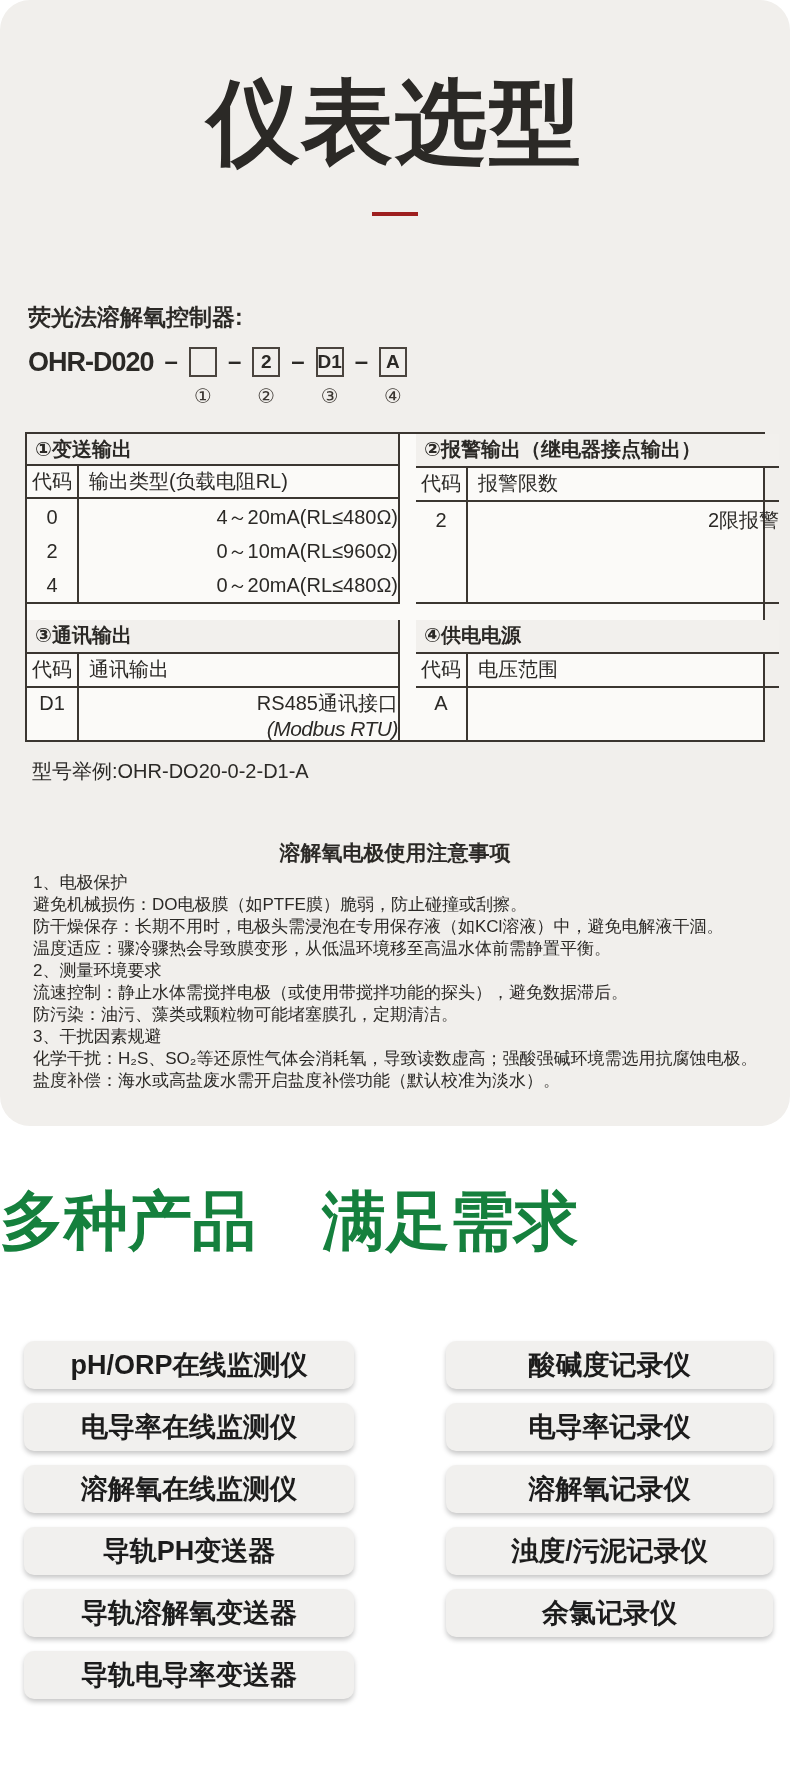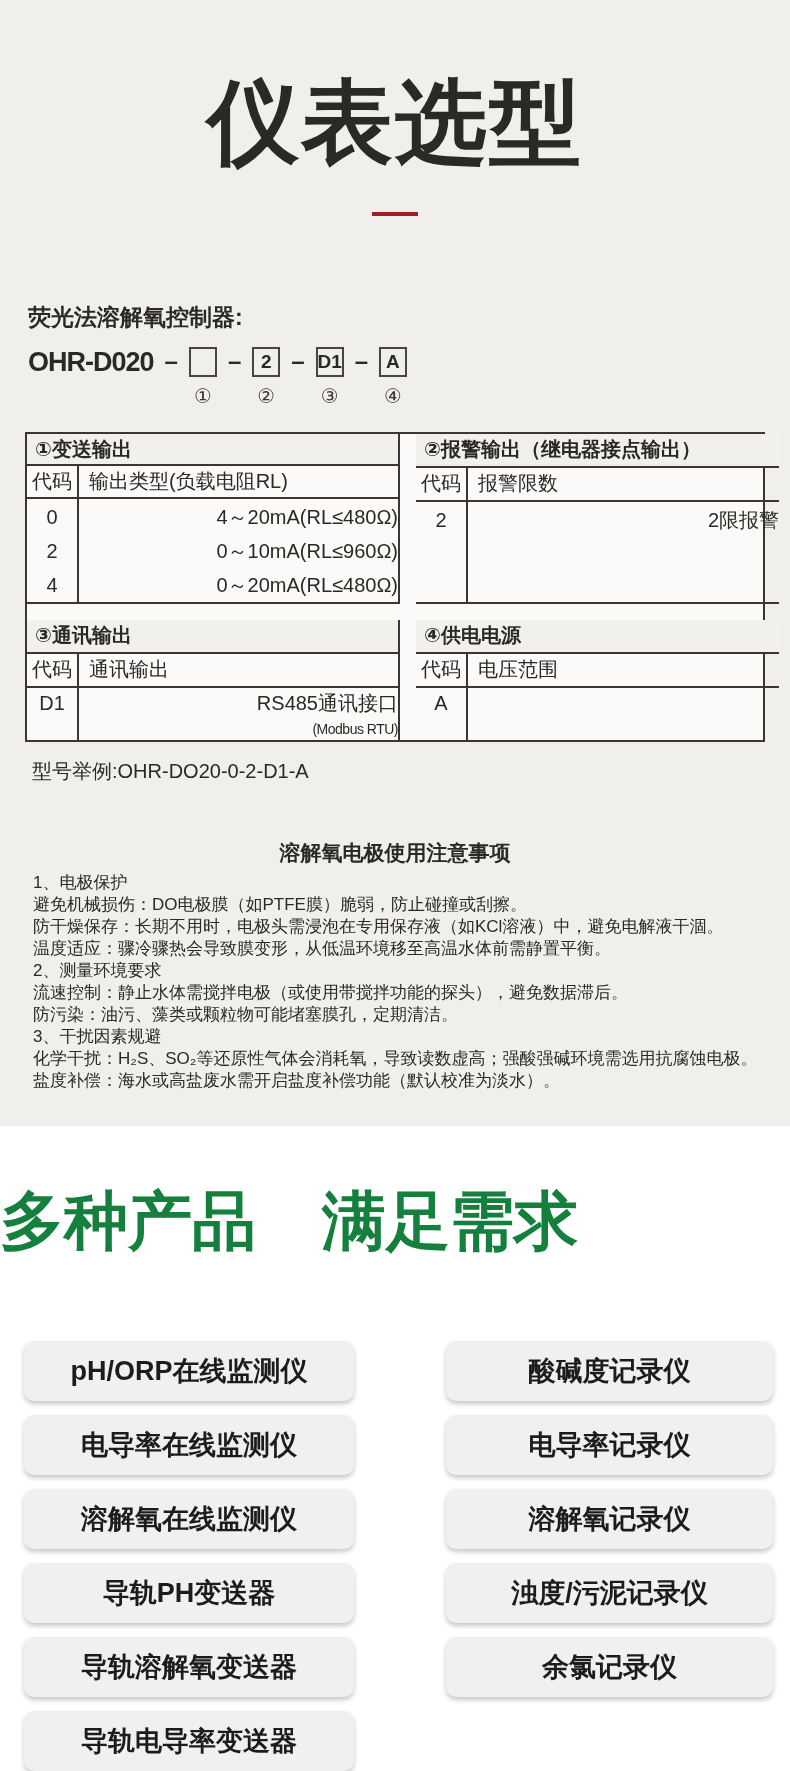--- a/index.html
+++ b/index.html
@@ -7,20 +7,21 @@
   body {
     width: 790px;
     font-family: "Liberation Sans", "DejaVu Sans", sans-serif;
     color: #2b2926;
   }
   
   .top-section {
     background: #f1efec;
     padding-top: 70px;
     padding-bottom: 34px;
+    border-radius: 30px;
   }
   .page-title {
     text-align: center;
     font-size: 92px;
     font-weight: 900;
     color: #2b2926;
     line-height: 1.15;
     letter-spacing: 2px;
   }
   .accent-divider {
@@ -96,42 +97,42 @@
   .val-head { flex: 1; display: flex; align-items: center; padding-left: 10px; }
   .sec-body { flex: 1; display: flex; font-size: 20px; }
   .code-body {
     width: 52px;
     border-right: 2px solid #3b3631;
     text-align: center;
     line-height: 34px;
     padding-top: 1px;
   }
   .val-body { flex: 1; padding-left: 8px; line-height: 34px; padding-top: 1px; text-align: right; }
-  .val-line2 { font-size: 14px; line-height: 22px; letter-spacing: -0.5px; }
+  .val-line2 { font-size: 21px; line-height: 22px; letter-spacing: -0.5px; font-style: italic; }
   .lh-sm { line-height: 29px; }
   
   .model-example { margin: 16px 0 0 32px; font-size: 20px; }
   .notes { margin-top: 54px; }
   .notes-title { text-align: center; font-size: 21px; font-weight: bold; }
   .notes-body { margin: 5px 24px 0 33px; font-size: 17px; line-height: 22px; color: #2b2926; }
   
   .products-section { background: #ffffff; padding: 52px 0 50px; }
   .products-heading {
     display: flex; justify-content: flex-start; gap: 66px;
     font-size: 64px; font-weight: 900; color: #15803d;
   }
   .products-grid {
     margin: 76px 0 0 24px;
     display: flex; gap: 92px;
   }
   .p-col { display: flex; flex-direction: column; gap: 14px; }
   .p-col.left  { width: 330px; }
   .p-col.right { width: 327px; }
   .product-btn {
-    height: 60px;
+    height: 48px;
     background: #f1f0ee;
     border-radius: 10px;
     box-shadow: 0 3px 5px rgba(0,0,0,0.22);
     display: flex; align-items: center; justify-content: center;
     font-size: 27px; font-weight: 600; color: #1c1c1c;
     cursor: pointer;
   }
 </style>
 </head>
 <body>

